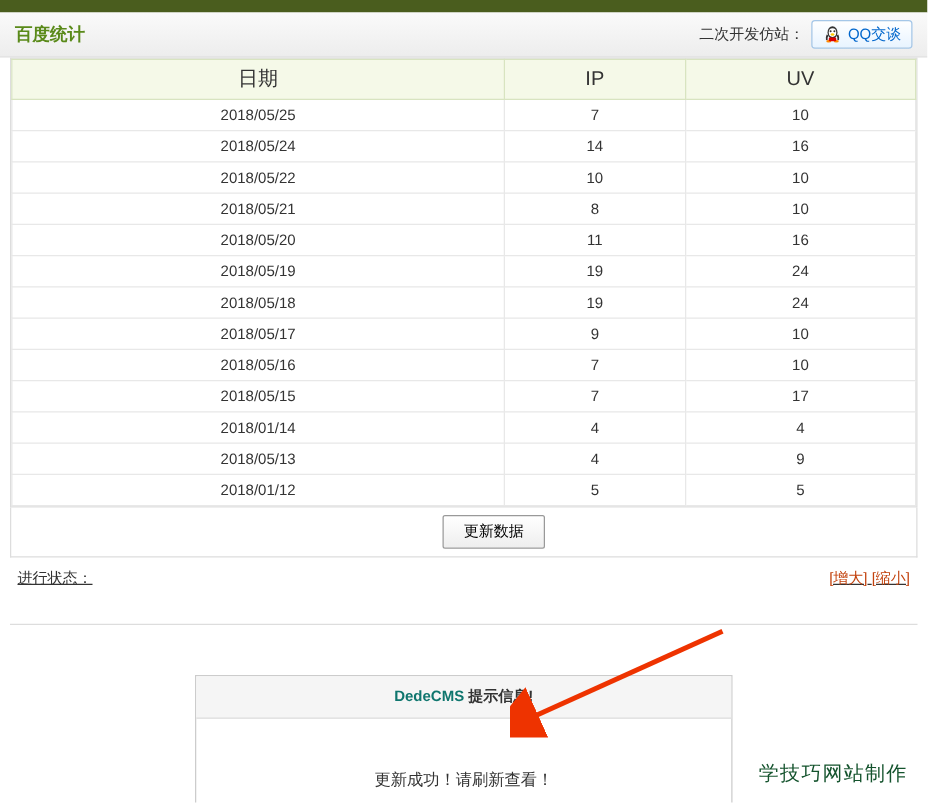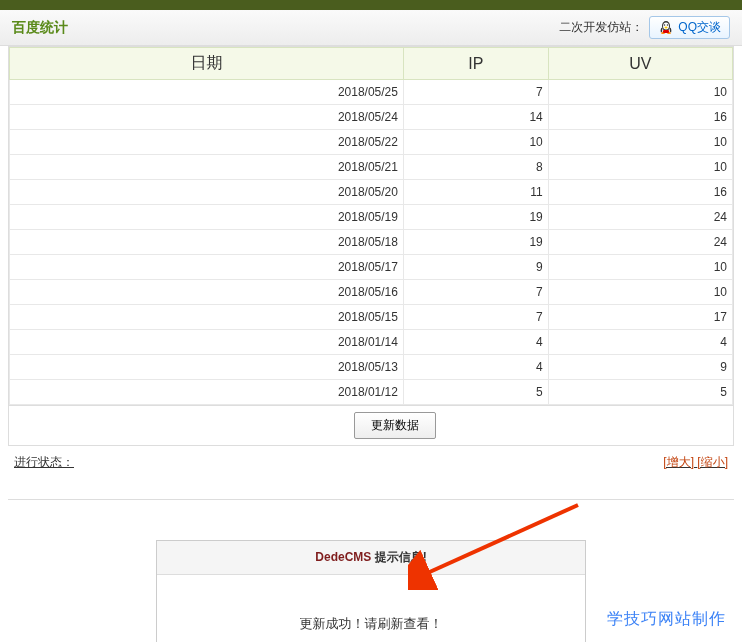--- a/index.html
+++ b/index.html
@@ -6,32 +6,32 @@
 body { font-family: Arial, "Microsoft YaHei", sans-serif; font-size: 12px; background: #fff; width: 742px; height: 642px; overflow: hidden; position: relative; }
 .top-bar { height: 10px; background: #4a5d1e; }
 .header { display: flex; justify-content: space-between; align-items: center; padding: 6px 12px; background: linear-gradient(#fafafa, #ededed); border-bottom: 1px solid #ddd; }
 .title { color: #5a8a1a; font-weight: bold; font-size: 14px; }
 .header-right { display: flex; align-items: center; gap: 6px; color: #333; }
 .qq-btn { display: inline-flex; align-items: center; gap: 4px; background: linear-gradient(#fff, #e8f4ff); border: 1px solid #a5c7e8; border-radius: 3px; padding: 2px 8px; cursor: pointer; color: #0066cc; }
 .qq-icon { width: 16px; height: 16px; }
 .table-wrap { border: 1px solid #ddd; margin: 0 8px; }
 table { width: 100%; border-collapse: collapse; }
 th { background: #f5f9e8; border: 1px solid #d8e4c0; padding: 5px; font-weight: normal; color: #333; font-size: 16px; }
-td { border: 1px solid #e8e8e8; padding: 5px; text-align: right; color: #333; font-size: 12px; }
+td { border: 1px solid #e8e8e8; padding: 5px; text-align: center; color: #333; font-size: 12px; }
 .btn-row { text-align: center; padding: 6px; border: 1px solid #ddd; border-top: none; margin: 0 8px; }
 .update-btn { padding: 4px 16px; background: linear-gradient(#fff, #eee); border: 1px solid #999; border-radius: 2px; cursor: pointer; font-size: 12px; margin-left: 48px; }
 .status-bar { display: flex; justify-content: space-between; padding: 8px 14px; color: #333; text-decoration: underline; }
 .status-links span { cursor: pointer; color: #c2410c; }
 .result-area { margin: 20px 8px 0; border-top: 1px solid #ddd; padding-top: 40px; display: flex; justify-content: center; position: relative; }
 .msg-box { width: 430px; border: 1px solid #ccc; background: #fff; }
 .msg-title { background: #f5f5f5; border-bottom: 1px solid #ddd; padding: 8px; text-align: center; font-weight: bold; color: #333; }
-.msg-title .brand { color: #7f1d1d; }
+.msg-title .brand { color: #0f766e; }
 .msg-body { padding: 40px 20px 60px; text-align: center; color: #333; font-size: 13px; }
 .arrow { position: absolute; top: 0; left: 400px; width: 180px; height: 90px; pointer-events: none; }
-.watermark { position: absolute; bottom: 12px; right: 16px; color: #3b82f6; font-size: 16px; letter-spacing: 1px; margin-top: 11px; }
+.watermark { position: absolute; bottom: 12px; right: 16px; color: #14532d; font-size: 16px; letter-spacing: 1px; margin-top: 11px; }
 </style>
 </head>
 <body>
 
 <div class="top-bar"></div>
 
 <div class="header">
   <div class="title">百度统计</div>
   <div class="header-right">
     <span>二次开发仿站：</span>

